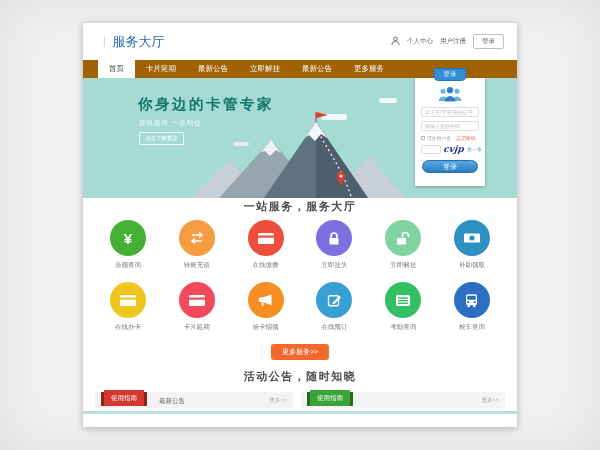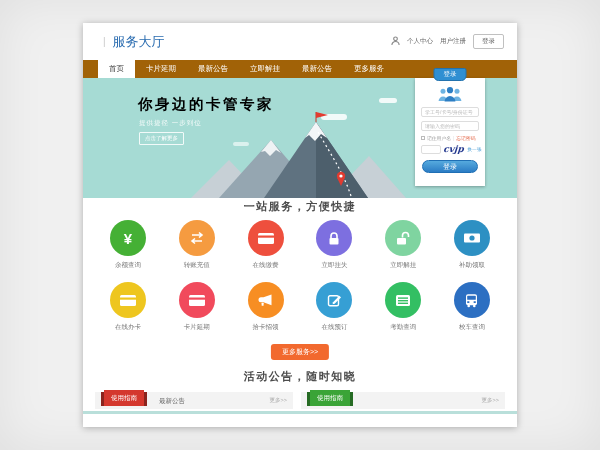--- a/index.html
+++ b/index.html
@@ -18,21 +18,21 @@
   .hdr-link { cursor:pointer; }
   .hdr-btn { border:1px solid #c0c0c0; border-radius:2px; padding:2px 8px; font-size:6.5px; color:#555; background:#fff; cursor:pointer; }
 
   
   .nav { position:absolute; top:37px; left:0; right:0; height:28px; background:#a16207; display:flex; padding-left:15px; }
   .nav-item { font-size:7.5px; color:#fff; line-height:18px; padding:0 11px; cursor:pointer; white-space:nowrap; }
   .nav-item.active { background:#fff; color:#333; }
 
   
   .hero { position:absolute; top:55px; left:0; right:0; height:120px; background:#a6dbd4; overflow:hidden; }
-  .hero-title { position:absolute; left:55px; top:17px; font-size:14.5px; font-weight:bold; color:#000000; letter-spacing:2.5px; }
+  .hero-title { position:absolute; left:55px; top:17px; font-size:14.5px; font-weight:bold; color:#0f766e; letter-spacing:2.5px; }
   .hero-sub { position:absolute; left:56px; top:41px; font-size:6.5px; color:rgba(255,255,255,.92); letter-spacing:1px; }
   .hero-cta { position:absolute; left:56px; top:54px; font-size:5.5px; color:#fff; border:1px solid rgba(255,255,255,.85); padding:2px 5px; border-radius:1px; background:transparent; cursor:pointer; }
   .cloud { position:absolute; background:#fff; border-radius:8px; opacity:.85; }
   .cloud.c1 { left:238px; top:36px; width:26px; height:6px; }
   .cloud.c2 { left:296px; top:20px; width:18px; height:5px; }
   .cloud.c3 { left:150px; top:64px; width:16px; height:4px; opacity:.6; }
   .cloud.c4 { left:342px; top:28px; width:30px; height:7px; }
   .mountains { position:absolute; left:108px; bottom:0; }
 
   
@@ -157,21 +157,21 @@
         <span class="forgot">忘记密码</span>
       </div>
       <div class="captcha-row">
         <input class="captcha-input" type="text" style="">
         <span class="captcha-text">cvjp</span>
         <span class="refresh">换一张</span>
       </div>
       <button class="login-submit">登录</button>
     </aside>
 
-    <h2 class="svc-heading">一站服务，方便快捷</h2>
+    <h2 class="svc-heading">一站服务，服务大厅</h2>
 
     <div class="svc-row r1">
       <div class="svc-cell">
         <div class="svc-circle" style="background-color: rgb(69, 176, 53); color: rgb(69, 176, 53);">
             <span class="glyph-yuan">¥</span>
           </div>
         <span class="svc-label">余额查询</span>
       </div>
       <div class="svc-cell">
         <div class="svc-circle" style="background-color: rgb(245, 155, 64); color: rgb(245, 155, 64);">

